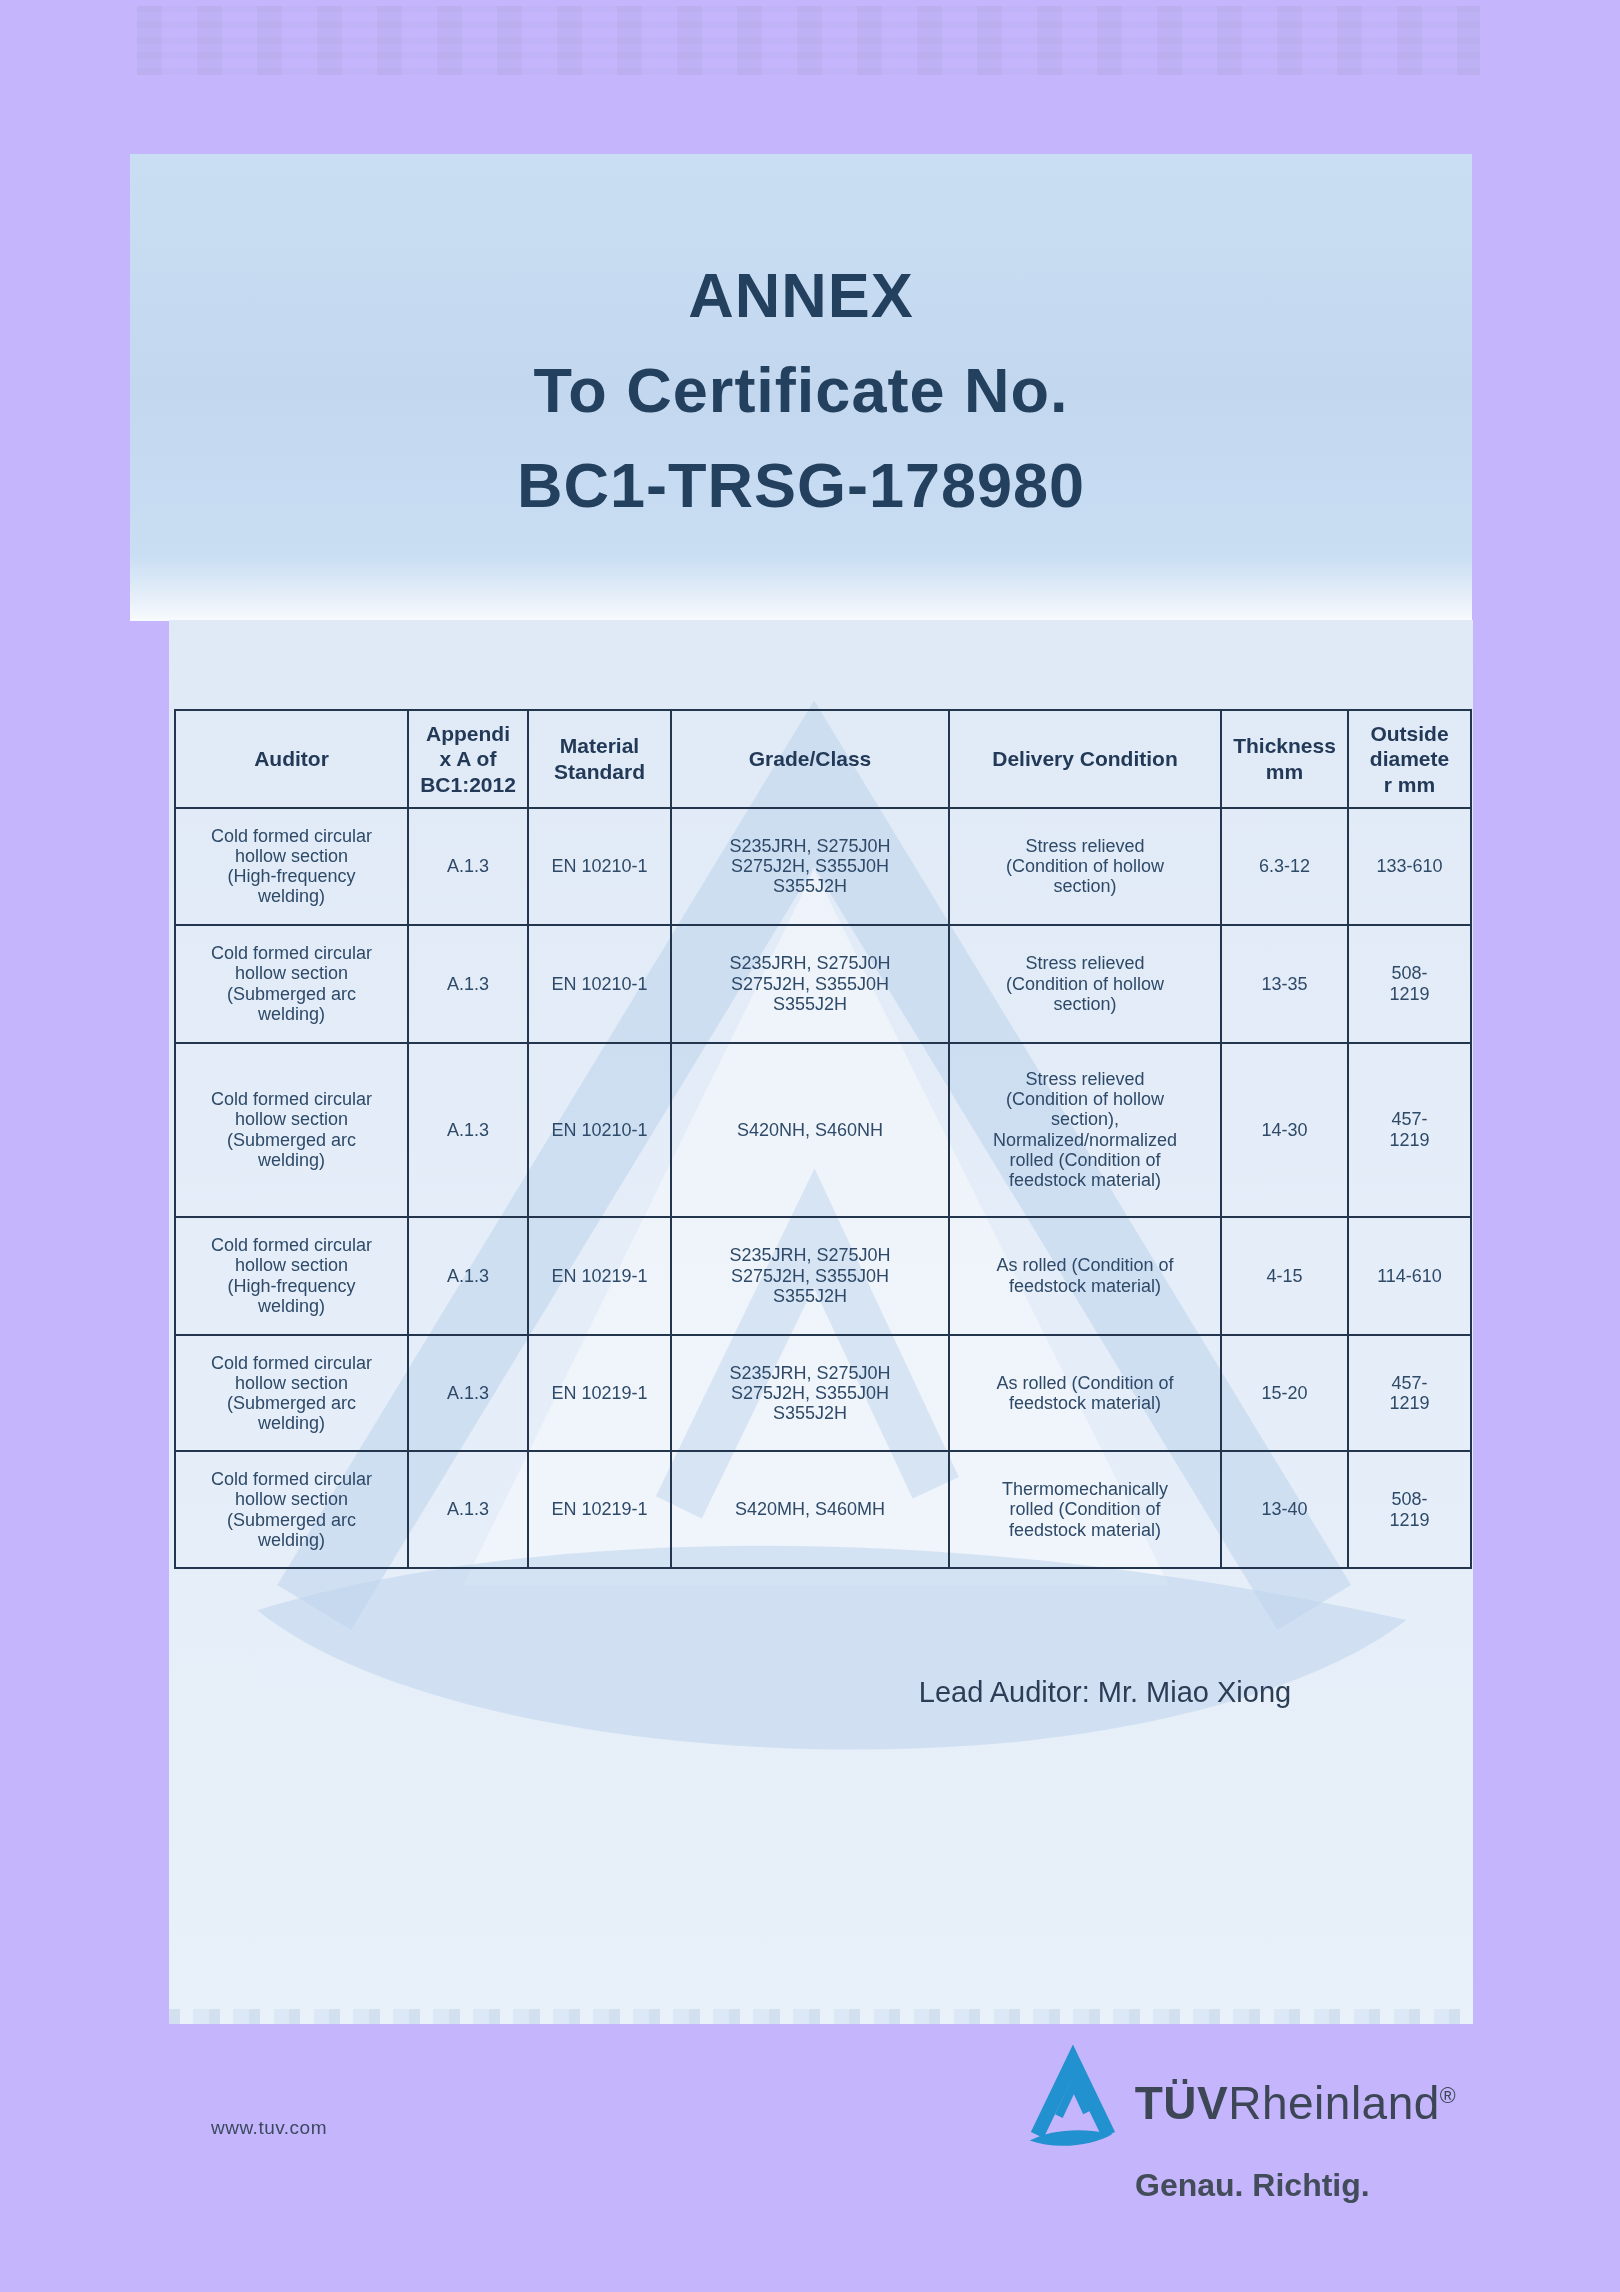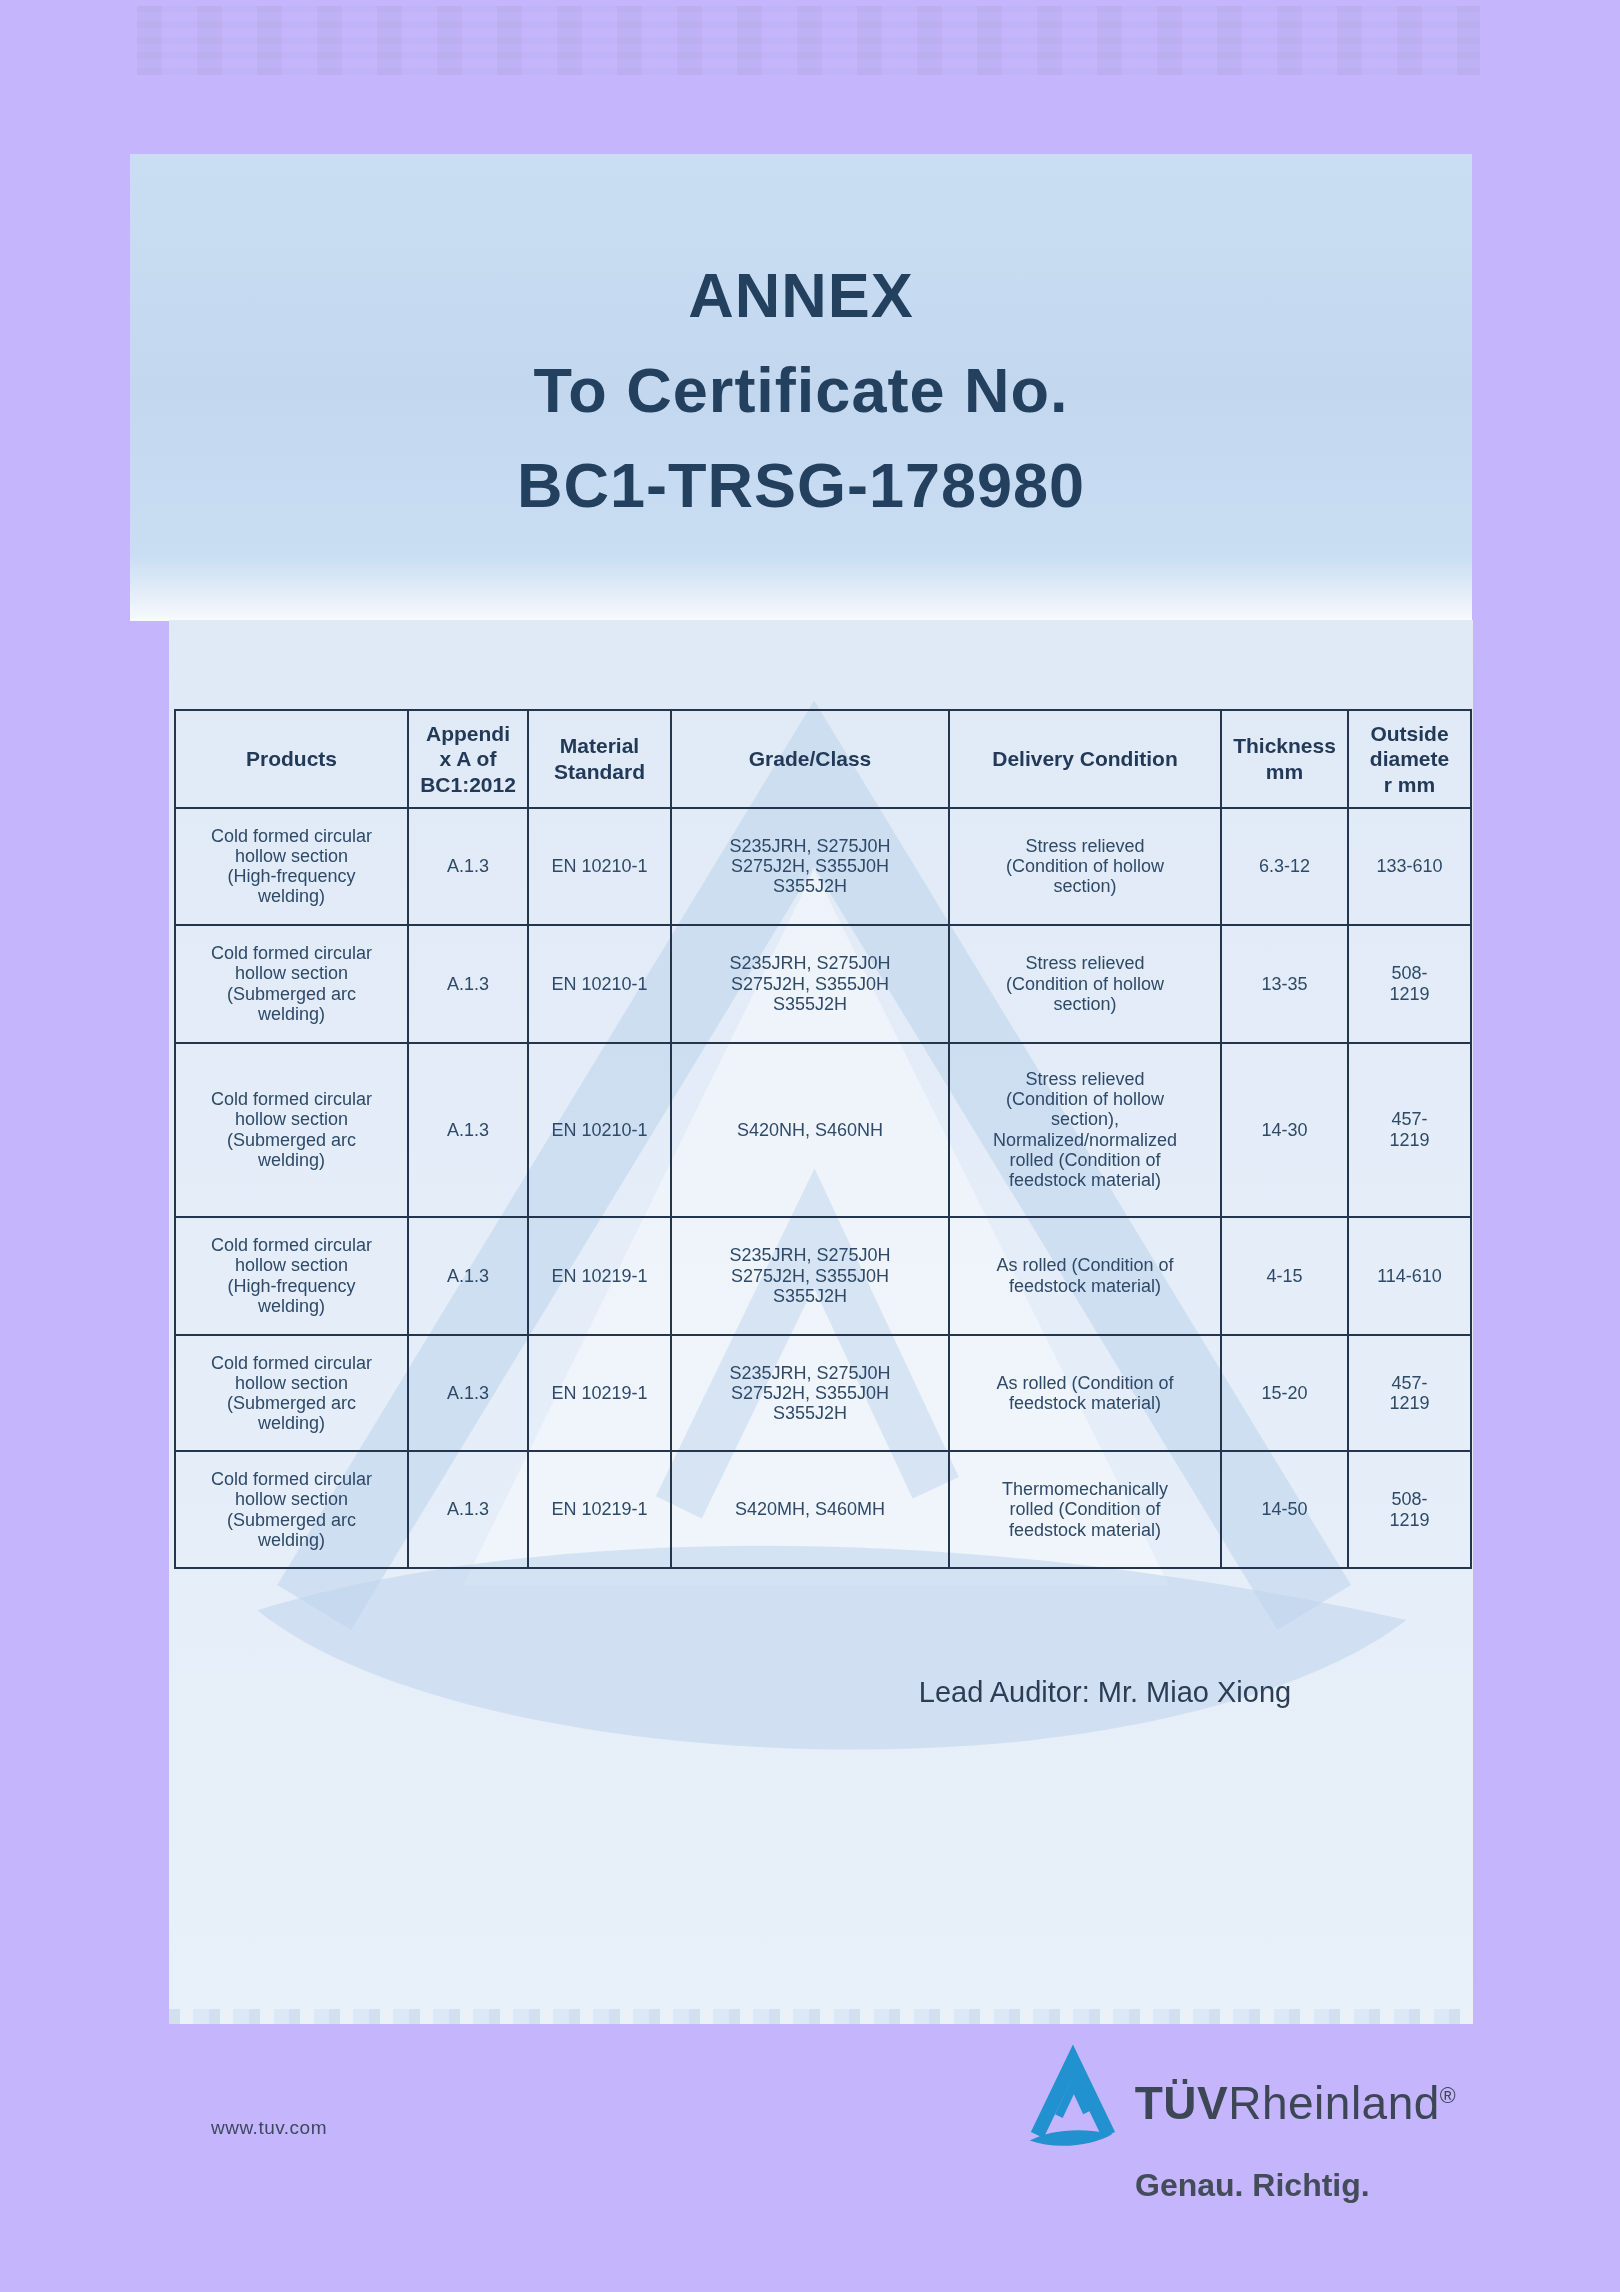--- a/index.html
+++ b/index.html
@@ -128,21 +128,21 @@
       <col style="width:233px">
         <col style="width:120px">
         <col style="width:143px">
       <col style="width:278px">
         <col style="width:272px">
         <col style="width:127px">
         <col style="width:123px">
     </colgroup>
     <thead>
       <tr>
-        <th>Products</th>
+        <th>Auditor</th>
         <th>Appendi<br>x A of<br>BC1:2012</th>
         <th>Material<br>Standard</th>
         <th>Grade/Class</th>
         <th>Delivery Condition</th>
         <th>Thickness<br>mm</th>
         <th>Outside<br>diamete<br>r mm</th>
       </tr>
     </thead>
     <tbody>
         <tr>
@@ -189,21 +189,21 @@
           <td>As rolled (Condition of<br>feedstock material)</td>
           <td>15-20</td>
           <td>457-<br>1219</td>
         </tr>
         <tr>
           <td>Cold formed circular<br>hollow section<br>(Submerged arc<br>welding)</td>
           <td>A.1.3</td>
           <td>EN 10219-1</td>
           <td>S420MH, S460MH</td>
           <td>Thermomechanically<br>rolled (Condition of<br>feedstock material)</td>
-          <td>14-50</td>
+          <td>13-40</td>
           <td>508-<br>1219</td>
         </tr>
       </tbody>
   </table>
 
   <div class="lead-auditor">Lead Auditor: Mr. Miao Xiong</div>
 
   <div class="website">www.tuv.com</div>
 
   <div class="logo">

